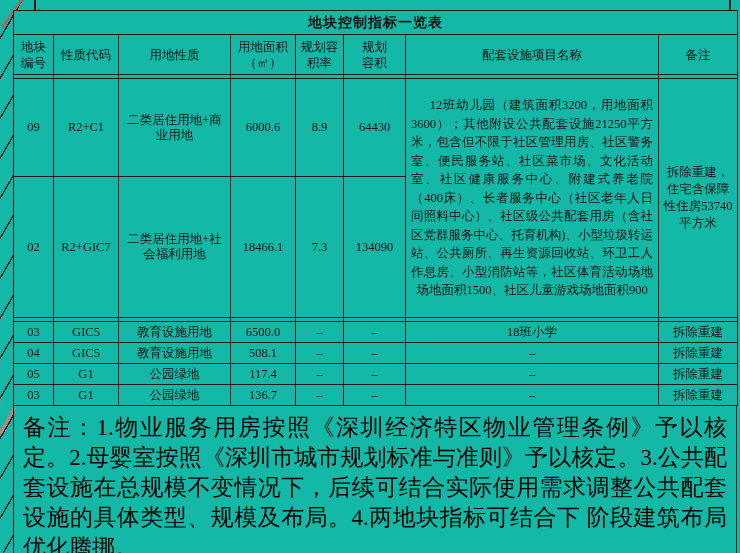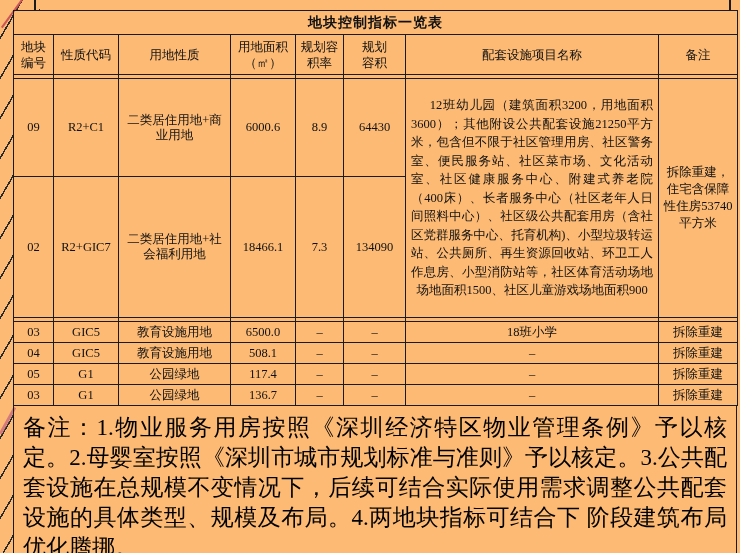--- a/index.html
+++ b/index.html
@@ -1,17 +1,17 @@
 <!DOCTYPE html>
 <html><head>
 <meta charset="utf-8">
 <style>
   html,body{margin:0;padding:0;background:#ffffff;}
   .page{
-    position:relative;width:740px;height:553px;background:#fdba74;overflow:hidden;
+    position:relative;width:740px;height:553px;background:#14b8a6;overflow:hidden;
     font-family:"Liberation Serif","DejaVu Serif",serif;color:#111;
   }
   
   .hatch-strip{
     position:absolute;left:0;top:0;width:13px;height:553px;
     background:repeating-linear-gradient(120deg,transparent 0 18.5px,#2a2a2a 18.5px 20px);
   }
   .hatch-corner{
     position:absolute;left:0;top:0;width:40px;height:10px;
     background:repeating-linear-gradient(120deg,transparent 0 18.5px,#2a2a2a 18.5px 20px);

